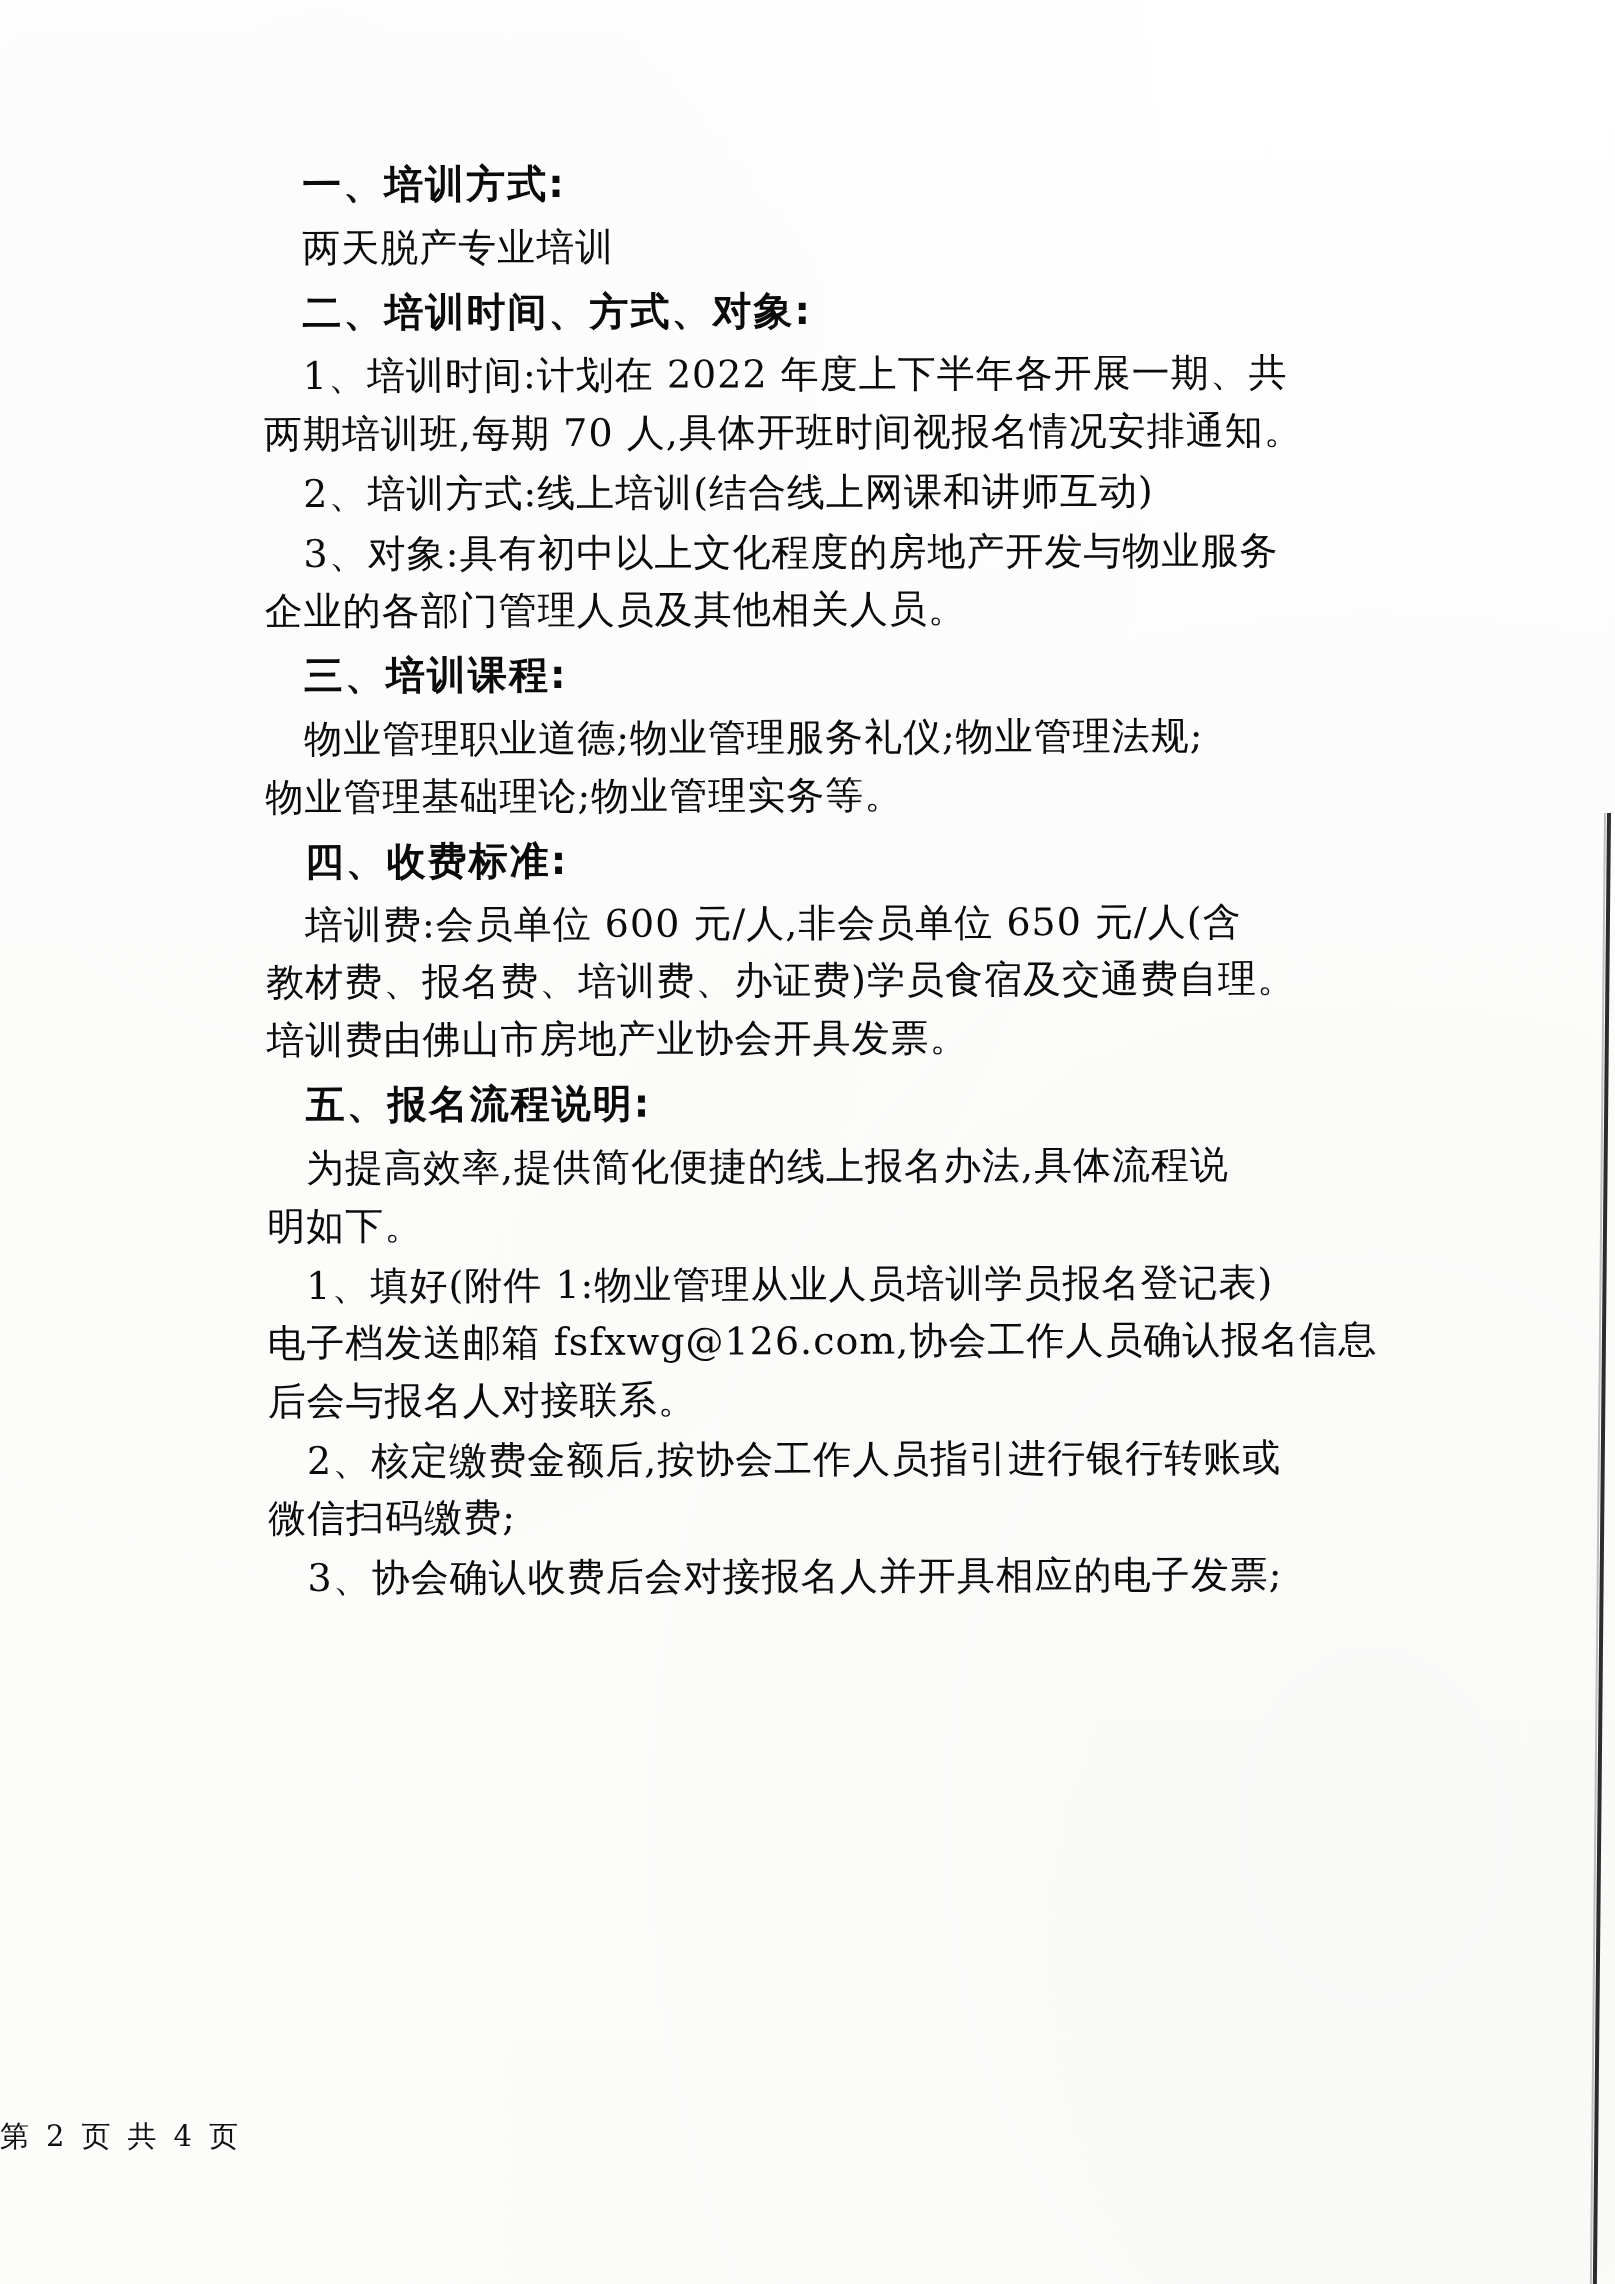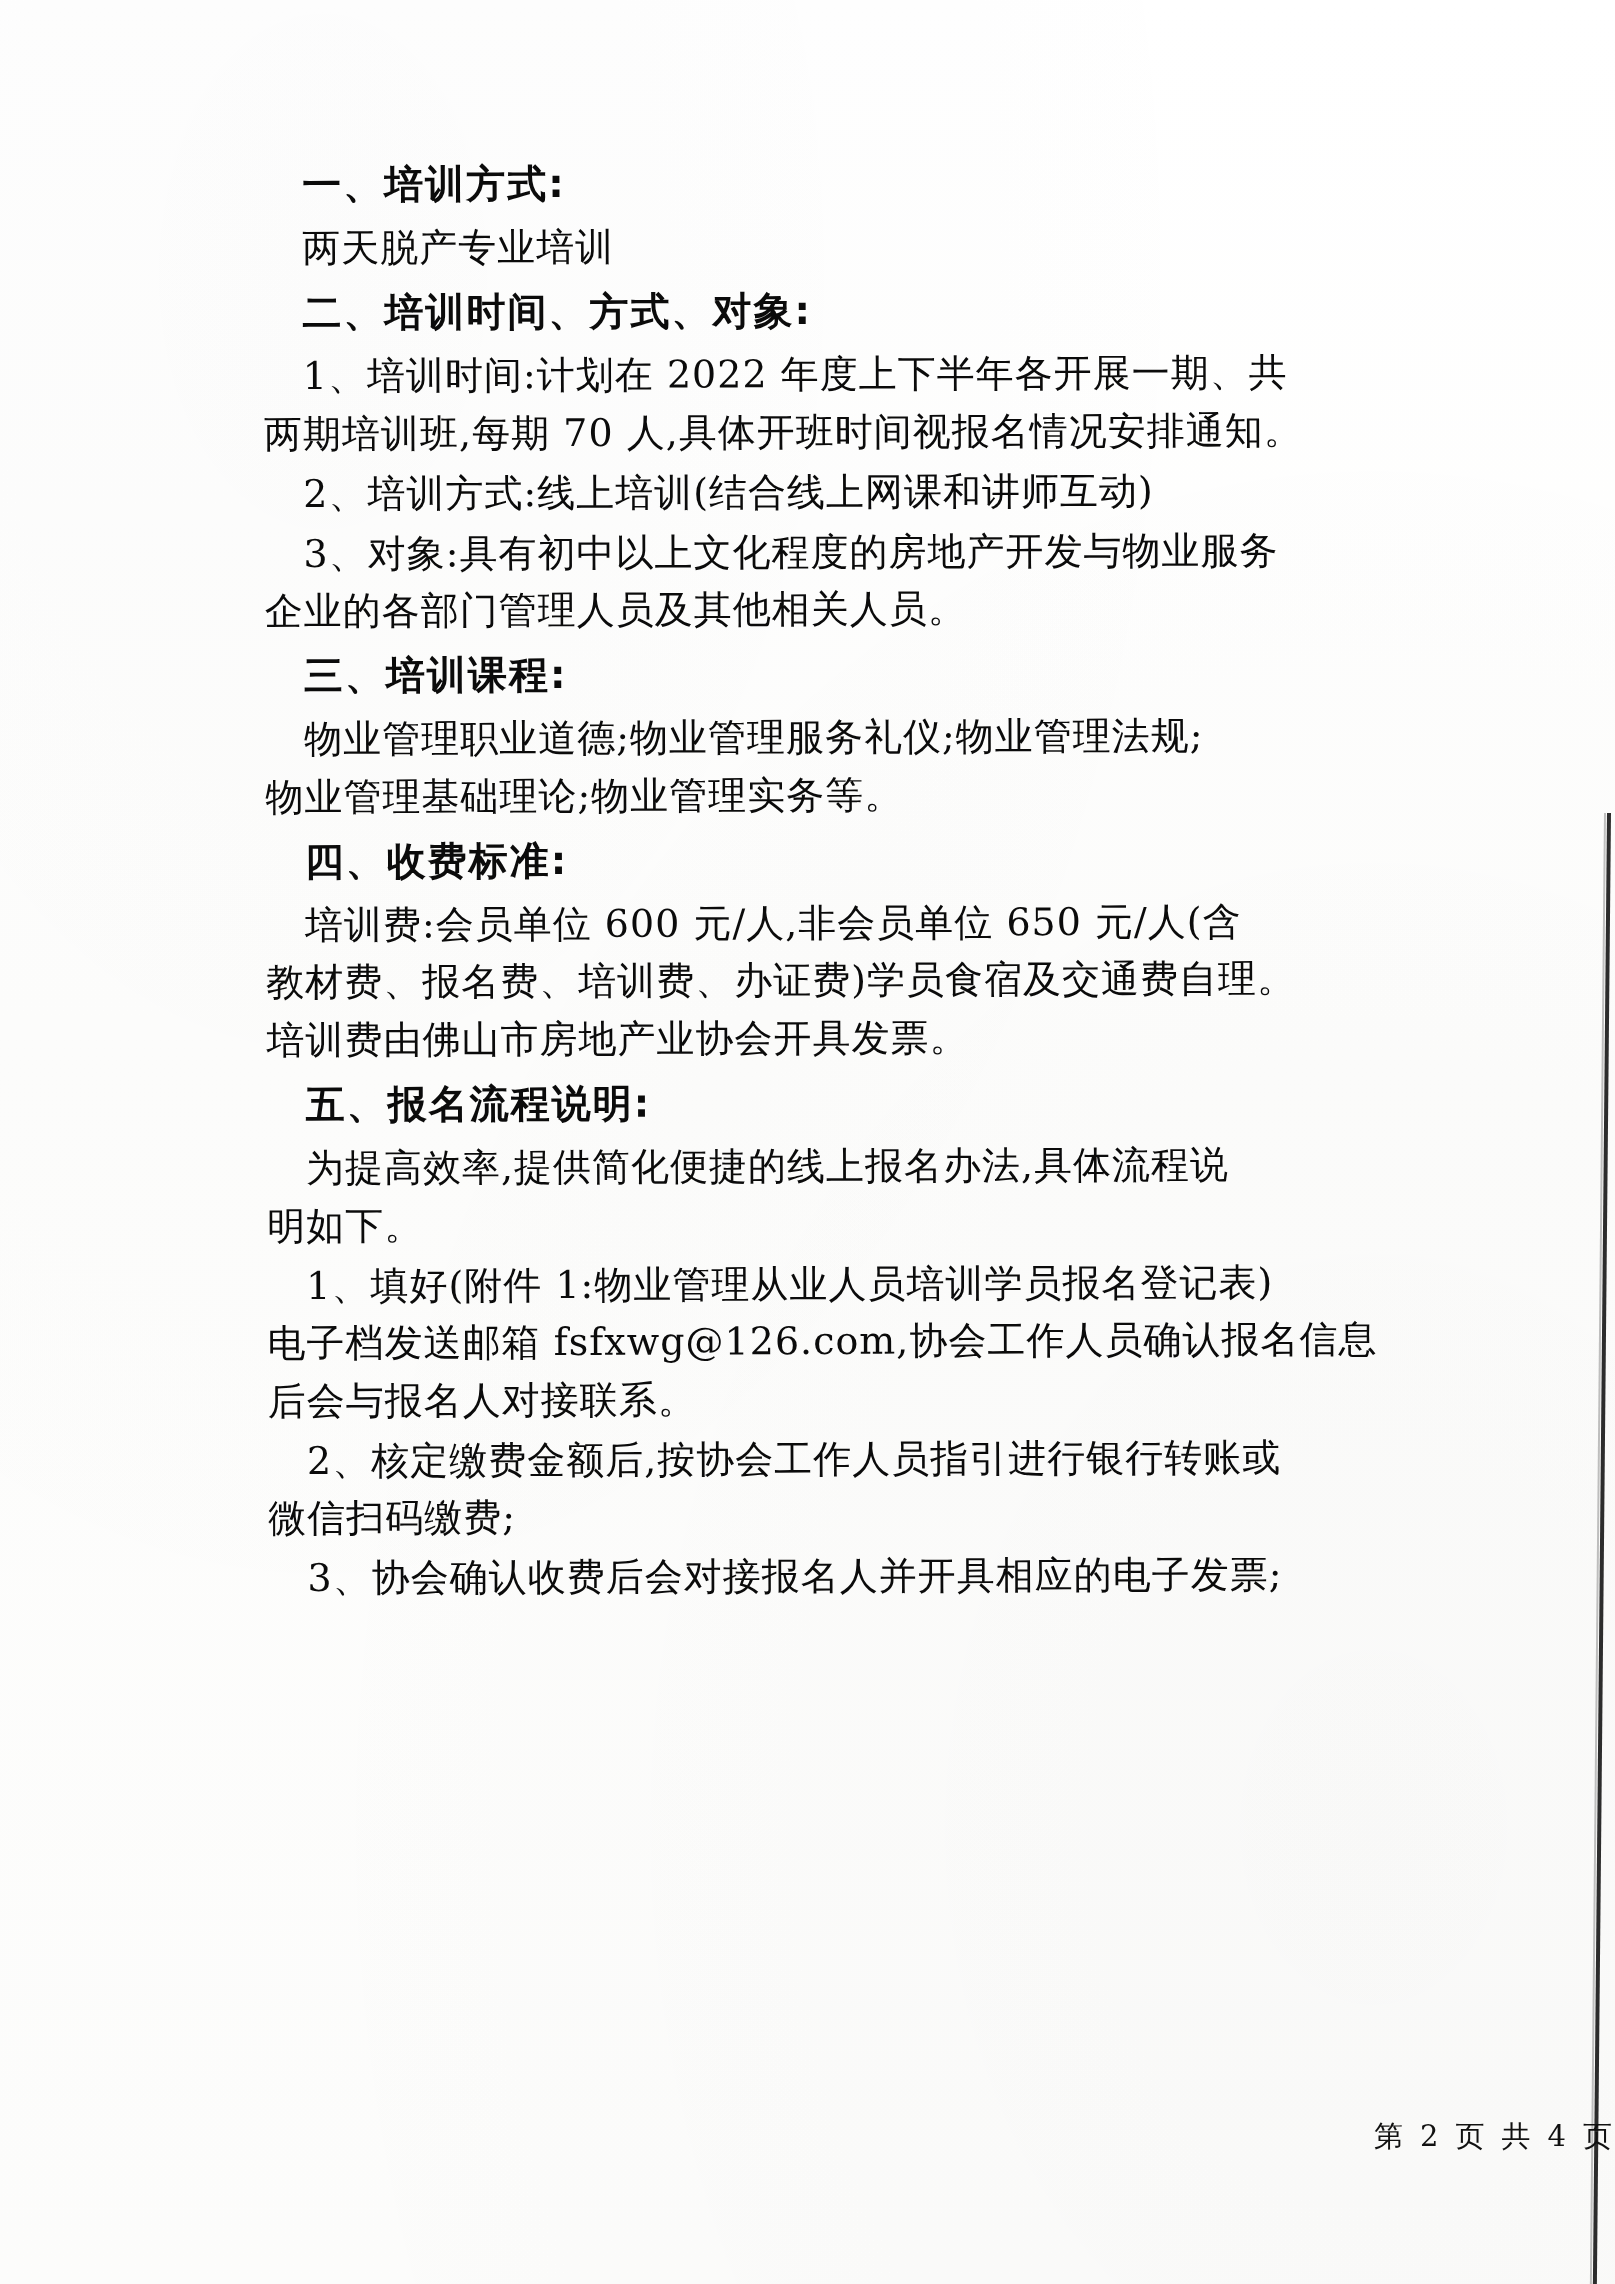--- a/index.html
+++ b/index.html
@@ -100,21 +100,21 @@
   .gap-h   { height: 25px; }
   .gap-p   { height: 22px; }
   .gap-l   { height: 19.6px; }
   .gap-sec { height: 26px; }
 
   .footer {
     position: absolute;
     left: 0;
     right: 0;
     top: 2117px;
-    text-align: right;
+    text-align: left;
     font-family: "DejaVu Serif", serif;
     font-size: 29px;
     letter-spacing: 3.9px;
     color: #111111;
   }
   
   .skew-wrap { transform: rotate(-0.22deg); transform-origin: 50% 0; }
 </style>
 </head>
 <body>

